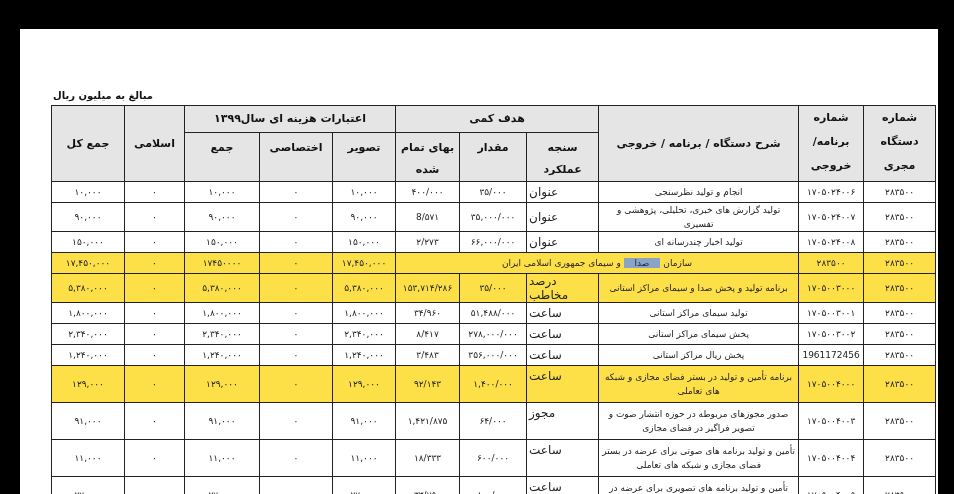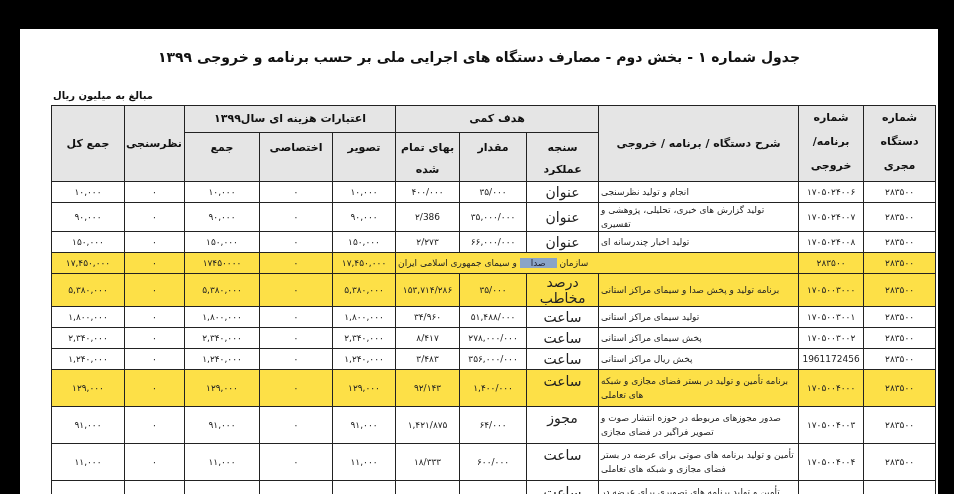--- a/index.html
+++ b/index.html
@@ -46,30 +46,29 @@
       font-size: 11px;
       color: #111;
       line-height: 22px;
     }
     table.main thead tr.h1 th { height: 26px; }
     table.main thead tr.h2 th { height: 44px; vertical-align: top; padding-top: 4px; }
     table.main thead th.tall { vertical-align: top; padding-top: 0; line-height: 24px; }
     table.main tbody td { height: 20px; }
     table.main tbody tr.shaded td { background: #fde047; }
     table.main tbody tr.tall2 td { height: 33px; }
-    table.main td.desc { text-align: left; font-size: 9px; line-height: 14px; padding-right: 2px; }
-    table.main td.unit { text-align: center; font-size: 14px; vertical-align: top; padding-top: 3px; }
+    table.main td.desc { text-align: center; font-size: 9px; line-height: 14px; padding-right: 2px; }
+    table.main td.unit { text-align: left; font-size: 12px; vertical-align: top; padding-top: 3px; }
     table.main td.unit.mid { vertical-align: middle; padding-top: 0; }
     .hl { background: #8aa4c8; color: #223; padding: 0 11px; }
   </style>
 </head>
 <body>
 
 <div class="page">
-  <div class="doc-title">جدول شماره ۱ - بخش دوم - مصارف دستگاه های اجرایی ملی بر حسب برنامه و خروجی ۱۳۹۹</div>
   <div class="unit-note">مبالغ به میلیون ریال</div>
 
   <table class="main">
     <colgroup>
       <col style="width:72px">
       <col style="width:65px">
       <col style="width:200px">
       <col style="width:72px">
       <col style="width:67px">
       <col style="width:64px">
@@ -79,21 +78,21 @@
       <col style="width:60px">
       <col style="width:73px">
     </colgroup>
     <thead>
       <tr class="h1">
         <th rowspan="2" class="tall">شماره دستگاه مجری</th>
         <th rowspan="2" class="tall">شماره برنامه/ خروجی</th>
         <th rowspan="2">شرح دستگاه / برنامه / خروجی</th>
         <th colspan="3">هدف کمی</th>
         <th colspan="3">اعتبارات هزینه ای سال۱۳۹۹</th>
-        <th rowspan="2">نظرسنجی</th>
+        <th rowspan="2">اسلامی</th>
         <th rowspan="2">جمع کل</th>
       </tr>
       <tr class="h2">
         <th>سنجه عملکرد</th>
         <th>مقدار</th>
         <th>بهای تمام شده</th>
         <th>تصویر</th>
         <th>اختصاصی</th>
         <th>جمع</th>
       </tr>
@@ -111,21 +110,21 @@
         <td>۱۰,۰۰۰</td>
         <td>۰</td>
         <td>۱۰,۰۰۰</td>
       </tr>
       <tr>
         <td>۲۸۳۵۰۰</td>
         <td>۱۷۰۵۰۲۴۰۰۷</td>
         <td class="desc">تولید گزارش های خبری، تحلیلی، پژوهشی و تفسیری</td>
         <td class="unit mid">عنوان</td>
         <td>۳۵,۰۰۰/۰۰۰</td>
-        <td>۲/386</td>
+        <td>8/۵۷۱</td>
         <td>۹۰,۰۰۰</td>
         <td>۰</td>
         <td>۹۰,۰۰۰</td>
         <td>۰</td>
         <td>۹۰,۰۰۰</td>
       </tr>
       <tr>
         <td>۲۸۳۵۰۰</td>
         <td>۱۷۰۵۰۲۴۰۰۸</td>
         <td class="desc">تولید اخبار چندرسانه ای</td>

